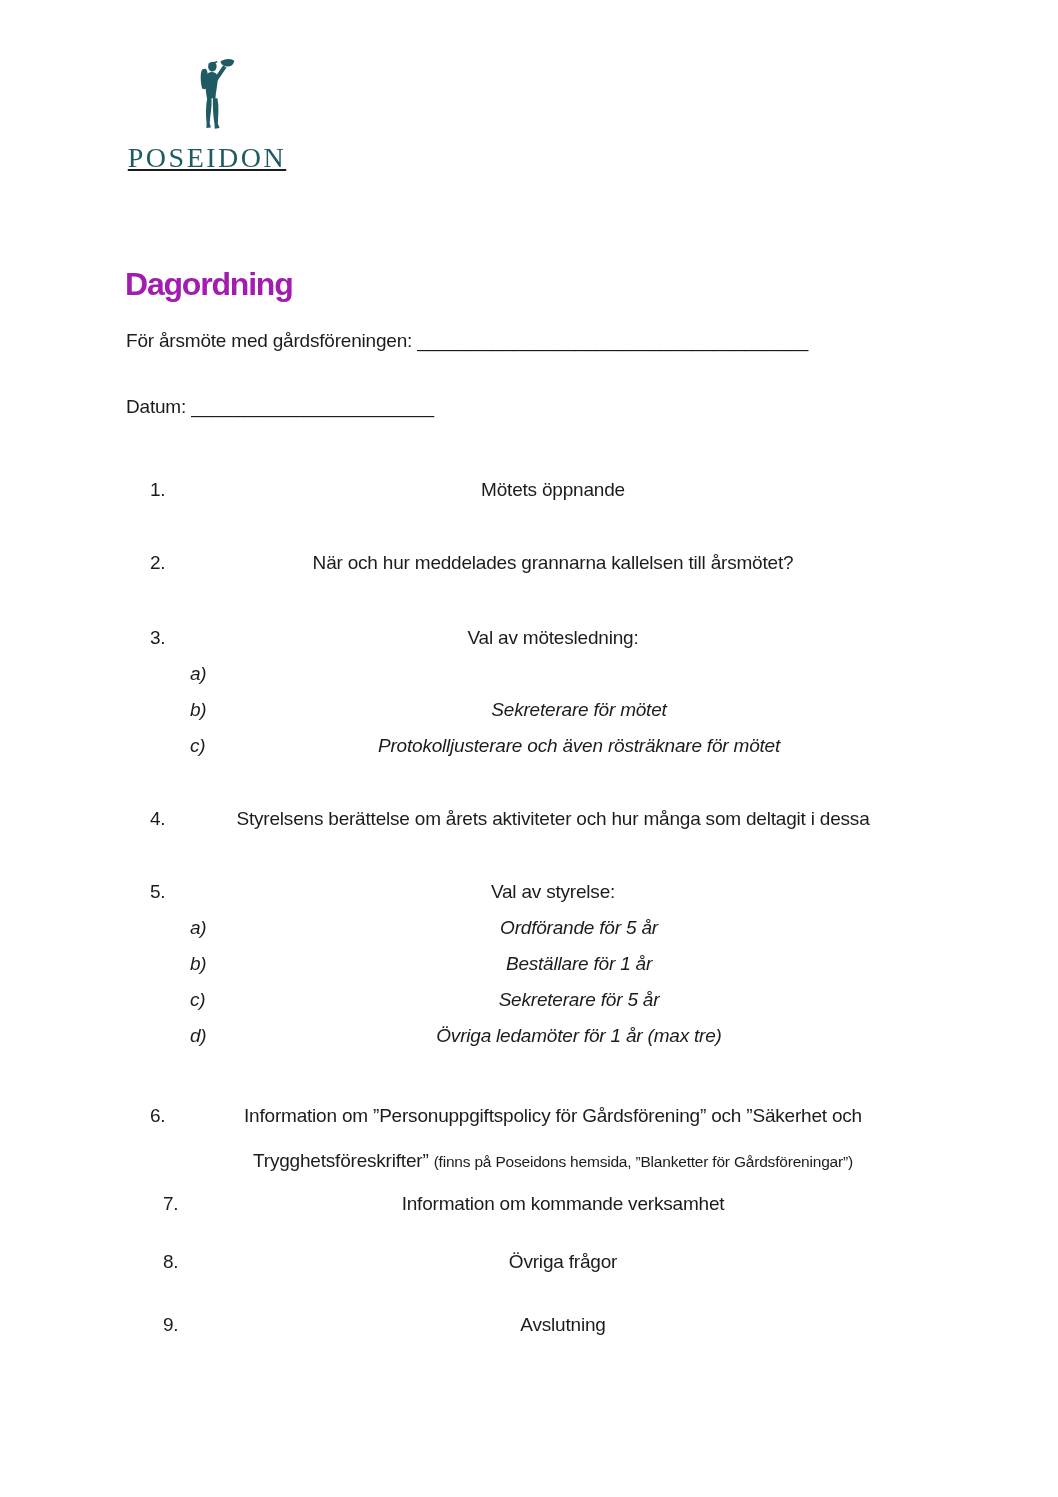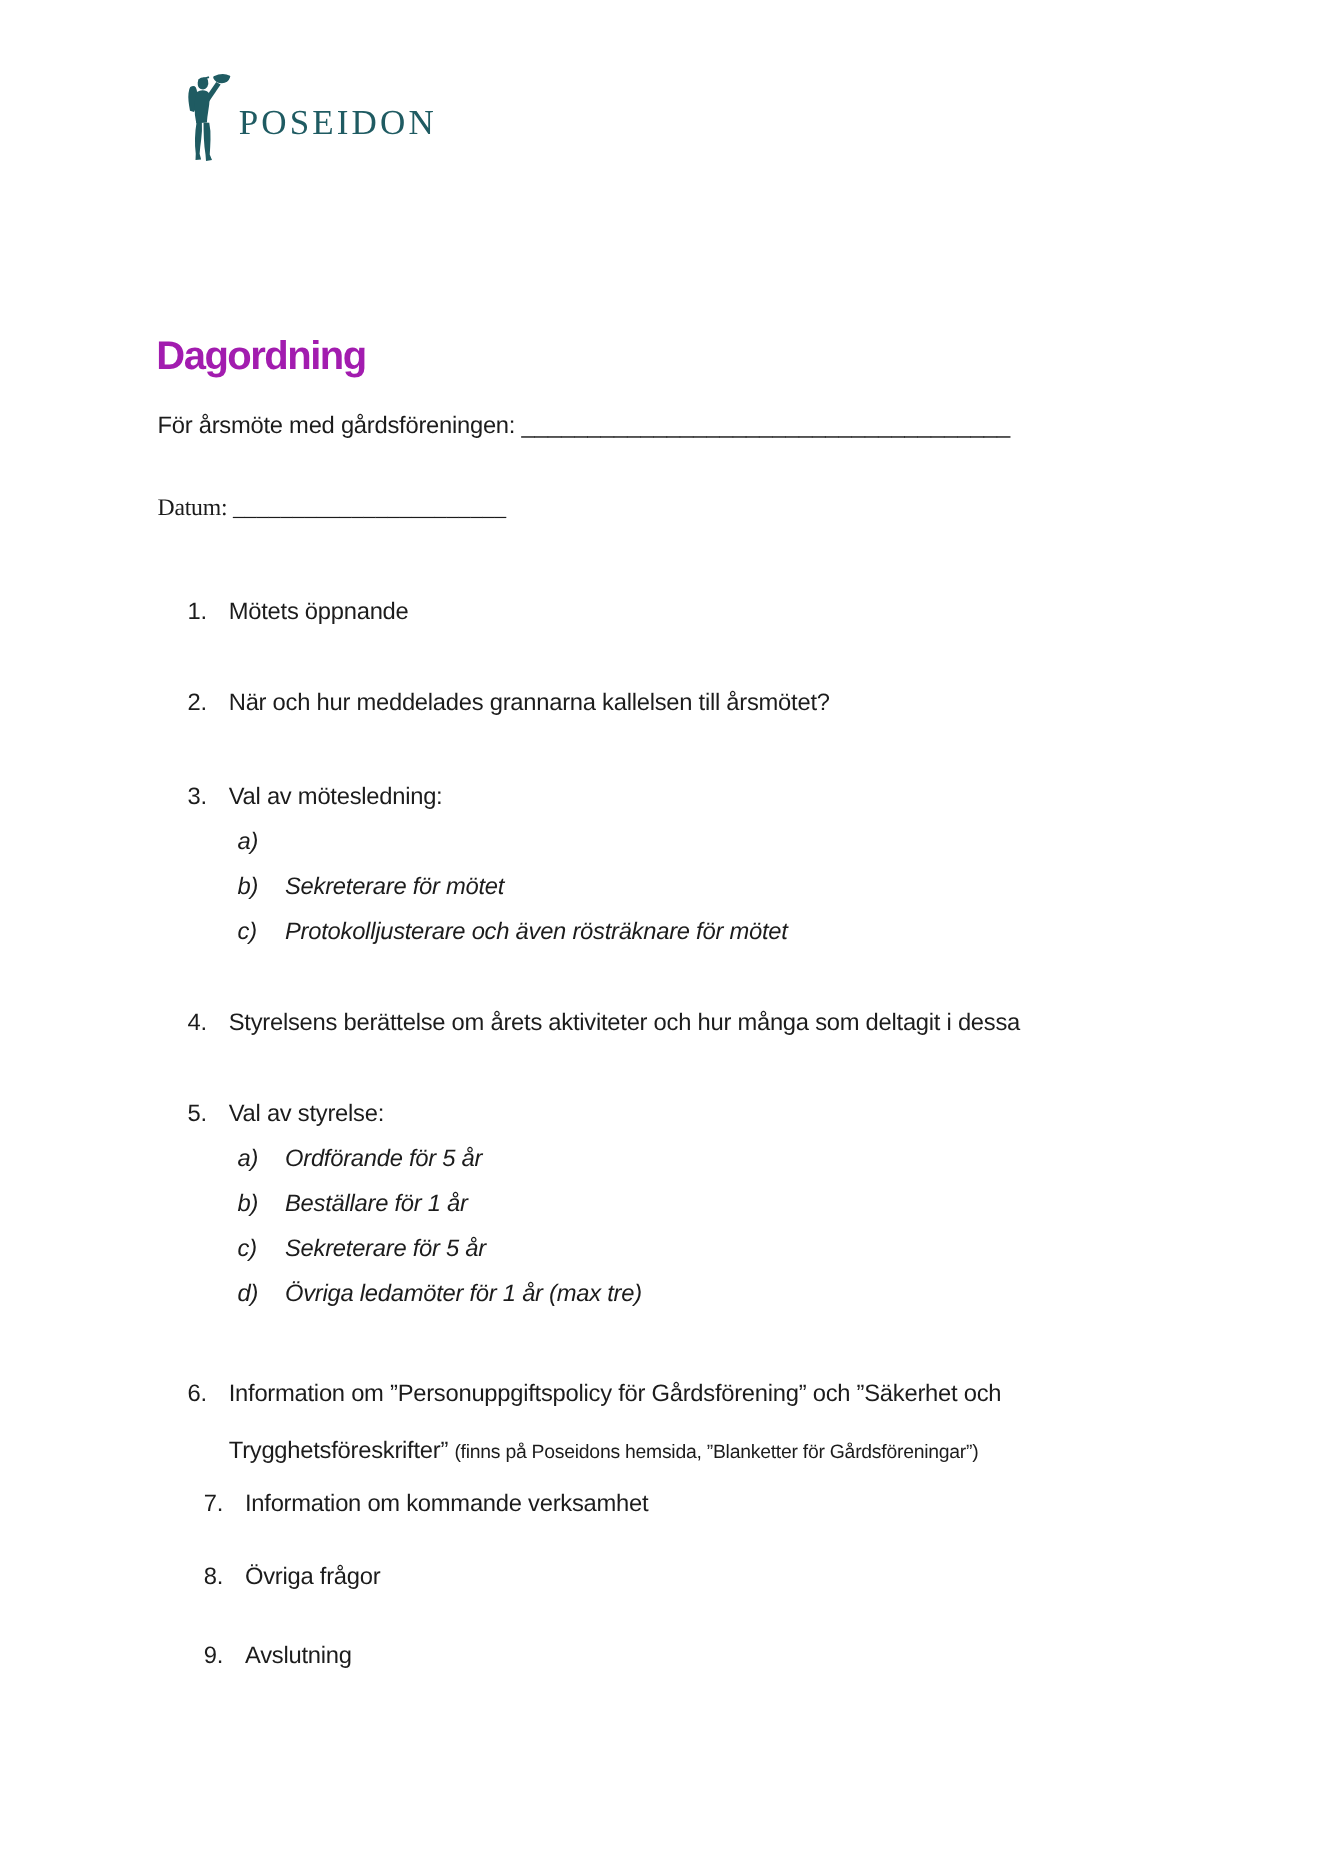--- a/index.html
+++ b/index.html
@@ -12,53 +12,53 @@
     background:#ffffff;
     font-family:"Liberation Sans", sans-serif;
     color:var(--ink);
     overflow:hidden;
     letter-spacing:-0.2px;
   }
 
   
   .logo {
     position:absolute; top:55px; left:123px; width:168px;
-    display:flex; flex-direction:row; align-items:center;
+    display:flex; flex-direction:column; align-items:center;text-decoration:underline;
   }
   .logo svg { display:block; margin-left:14px; }
   .wordmark {
     margin-top:7px;
     font-family:"Liberation Serif", serif;
     font-size:28px; letter-spacing:2.5px;
     color:var(--brand);
     white-space:nowrap;
   }
 
   
   .doc-title {
     position:absolute; top:266px; left:125px;
     font-size:32px; font-weight:bold; letter-spacing:-1.2px;
     line-height:36px; color:#a21caf;
   }
 
   
   .fill-line { position:absolute; left:126px; font-size:19px; white-space:nowrap; }
   .fill-line.l1 { top:330px; }
-  .fill-line.l2 { top:396px;font-family:Liberation Serif, serif; }
+  .fill-line.l2 { top:396px; }
   .blank { letter-spacing:0; }
 
   
   .agenda { position:absolute; top:476px; left:0; width:930px; font-size:19px; }
   .row { display:flex; line-height:27px; }
   .row-main { padding-left:150px; }
   .row-alt  { padding-left:163px; }
   .row-sub  { padding-left:190px; font-style:italic; }
   .num { flex:0 0 33px; }
   .let { flex:0 0 38px; }
-  .txt { flex:1 1 auto; max-width:740px; }
+  .txt { flex:1 1 auto; max-width:740px;text-align:center; }
 
   .mb-lg { margin-bottom:46px; }
   .mb-lg2 { margin-bottom:48px; }
   .mb-sm { margin-bottom:9px; }
   .mb-d  { margin-bottom:44px; }
   .mb-6  { margin-bottom:6px; }
   .mb-7  { margin-bottom:31px; }
   .mb-8  { margin-bottom:36px; }
 
   .spread { line-height:45px; }

